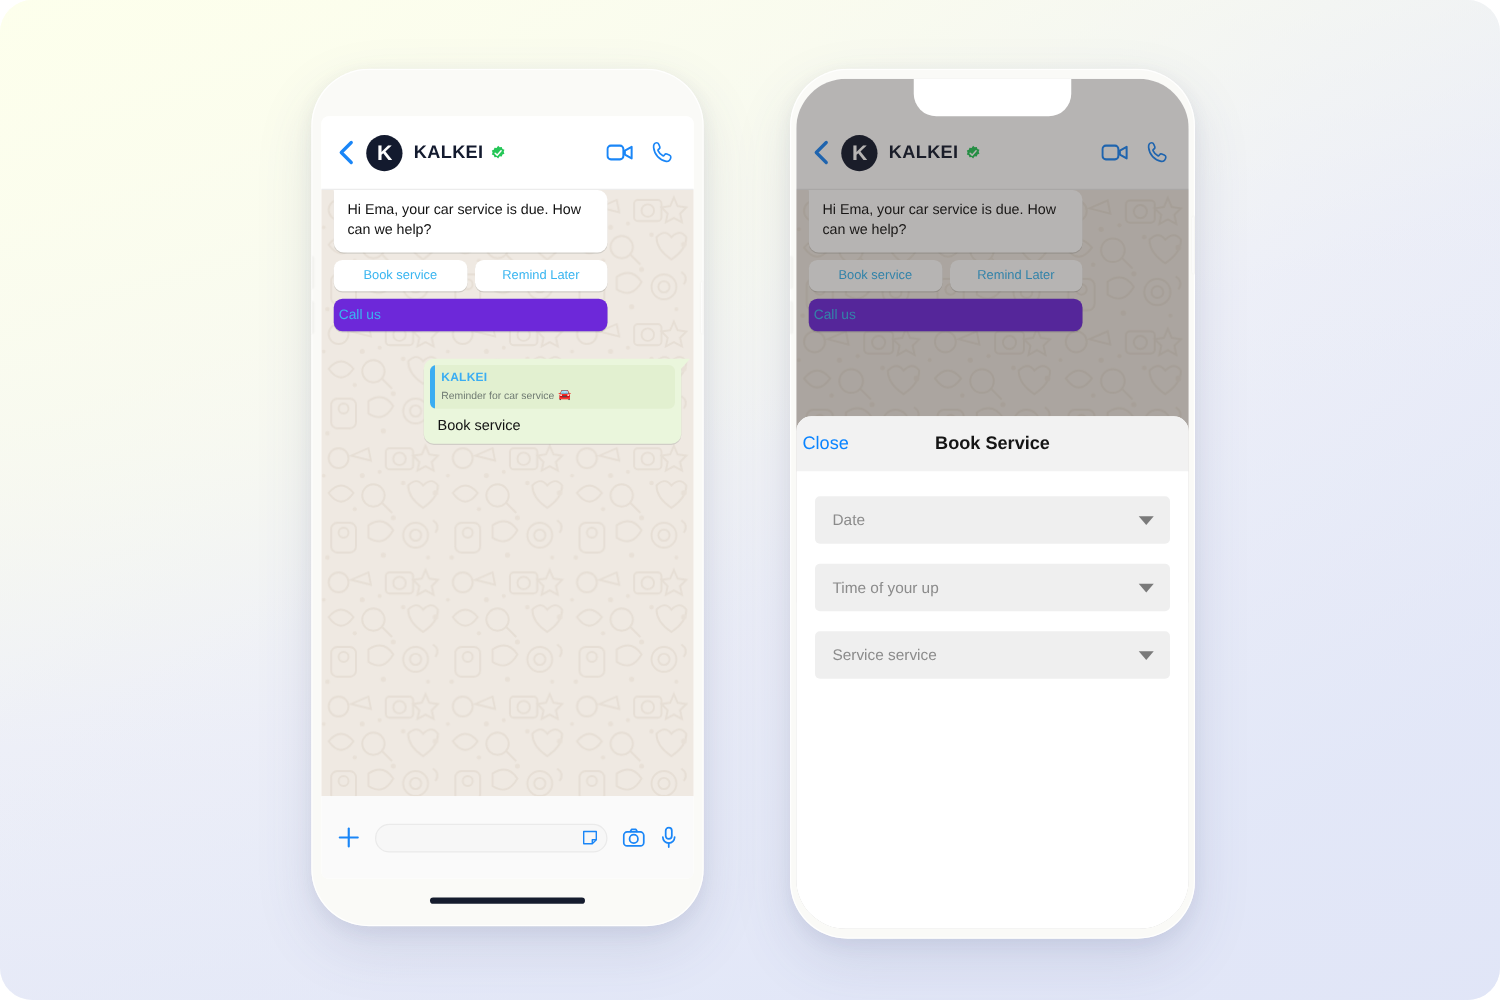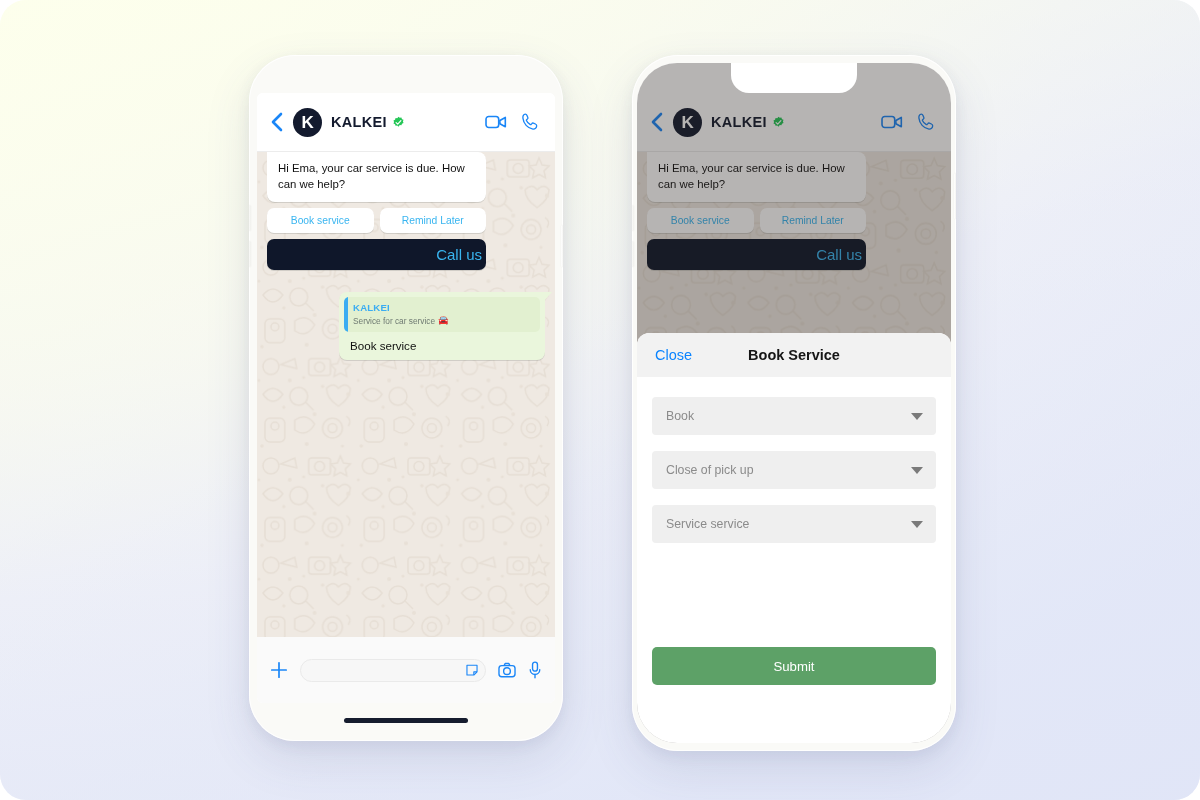--- a/index.html
+++ b/index.html
@@ -189,25 +189,25 @@
     border-radius: 7px;
     text-align: center;
     padding: 7px 4px;
     font-size: 10.3px;
     color: #39b5f0;
     box-shadow: 0 1px 0.5px rgba(11,20,26,0.13);
     box-sizing: border-box;
   }
   .qr-full {
     margin-top: 6px;
-    background: #0f172a;
+    background: #6d28d9;
     border-radius: 7px;
-    text-align: right;
+    text-align: left;
     padding: 7px 4px;
-    font-size: 15px;
+    font-size: 11px;
     color: #39b5f0;
     box-shadow: 0 1px 0.5px rgba(11,20,26,0.13);
   }
 
   .bubble-out-wrap {
     display: flex;
     justify-content: flex-end;
     margin-top: 22px;
   }
   .bubble-out {
@@ -321,21 +321,21 @@
     height: 44px;
     background: #f2f2f2;
     border-top-left-radius: 12px;
     border-top-right-radius: 12px;
     display: flex;
     align-items: center;
     flex: 0 0 auto;
   }
   .modal-close {
     position: absolute;
-    left: 18px;
+    left: 5px;
     font-size: 14.5px;
     color: #0a84ff;
   }
   .modal-title {
     width: 100%;
     text-align: center;
     font-size: 14.5px;
     font-weight: bold;
     color: #151515;
   }
@@ -465,21 +465,21 @@
             <div class="qr-btn">Remind Later</div>
           </div>
           <div class="qr-full">Call us</div>
         </div>
 
         <div class="bubble-out-wrap">
           <div class="bubble-out">
             <div class="quoted">
               <div class="quoted-title">KALKEI</div>
               <div class="quoted-text">
-                <span>Service for car service</span>
+                <span>Reminder for car service</span>
                 <span class="quoted-emoji">🚘</span>
               </div>
             </div>
             <div class="out-text">Book service</div>
           </div>
         </div>
       </div>
 
       <div class="wa-footer">
         <svg class="plus-icon" viewBox="0 0 20 20">
@@ -561,33 +561,30 @@
       <div class="dim-overlay"></div>
 
       <div class="modal-sheet">
         <div class="modal-header">
           <div class="modal-close">Close</div>
           <div class="modal-title">Book Service</div>
         </div>
 
         <div class="modal-body">
           <div class="form-field">
-            <span class="ph">Book</span>
+            <span class="ph">Date</span>
             <span class="caret"></span>
           </div>
           <div class="form-field">
-            <span class="ph">Close of pick up</span>
+            <span class="ph">Time of your up</span>
             <span class="caret"></span>
           </div>
           <div class="form-field">
             <span class="ph">Service service</span>
             <span class="caret"></span>
           </div>
         </div>
 
-        <div class="submit-wrap">
-          <div class="submit-btn">Submit</div>
-        </div>
       </div>
     </div>
   </div>
 
 </div>
 
 </body></html>

